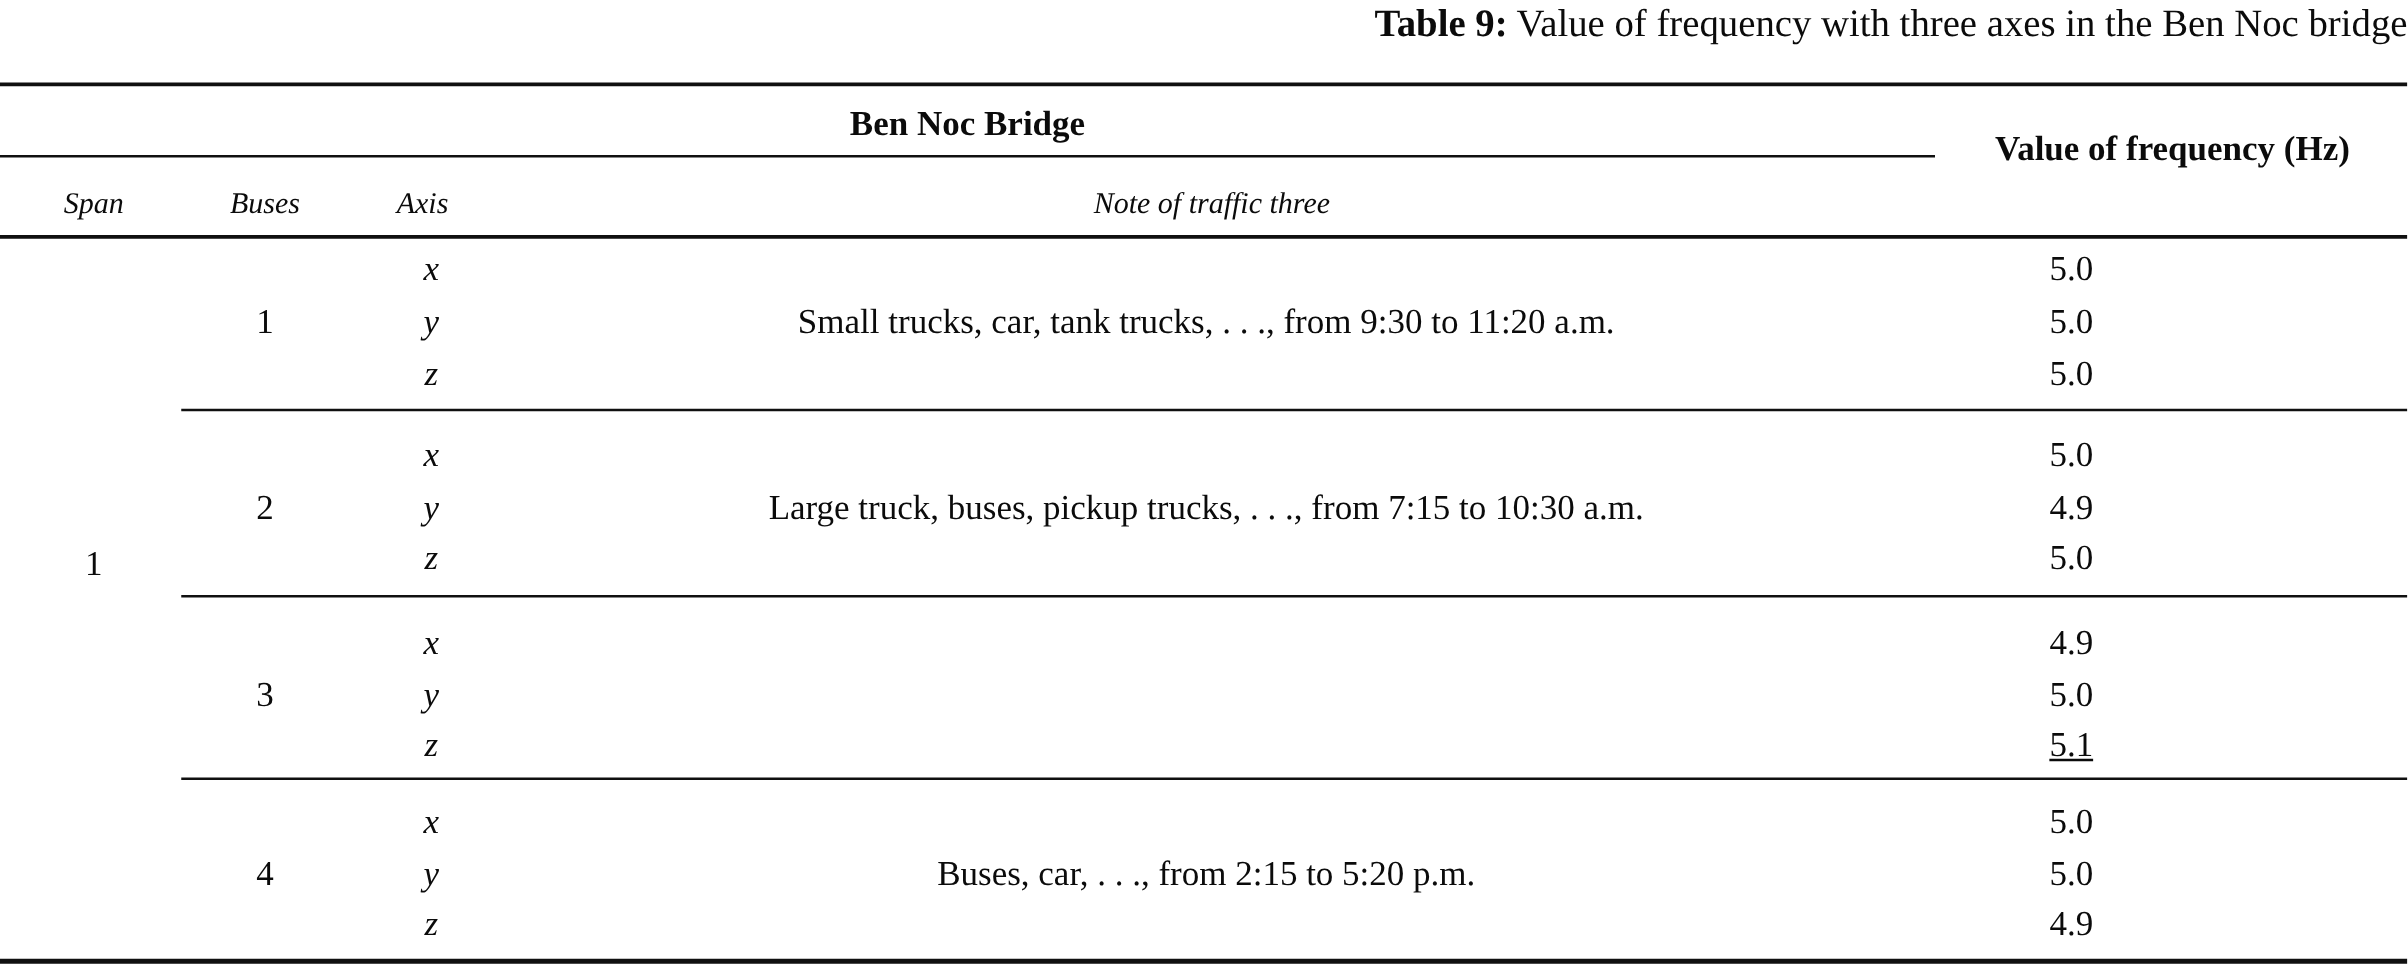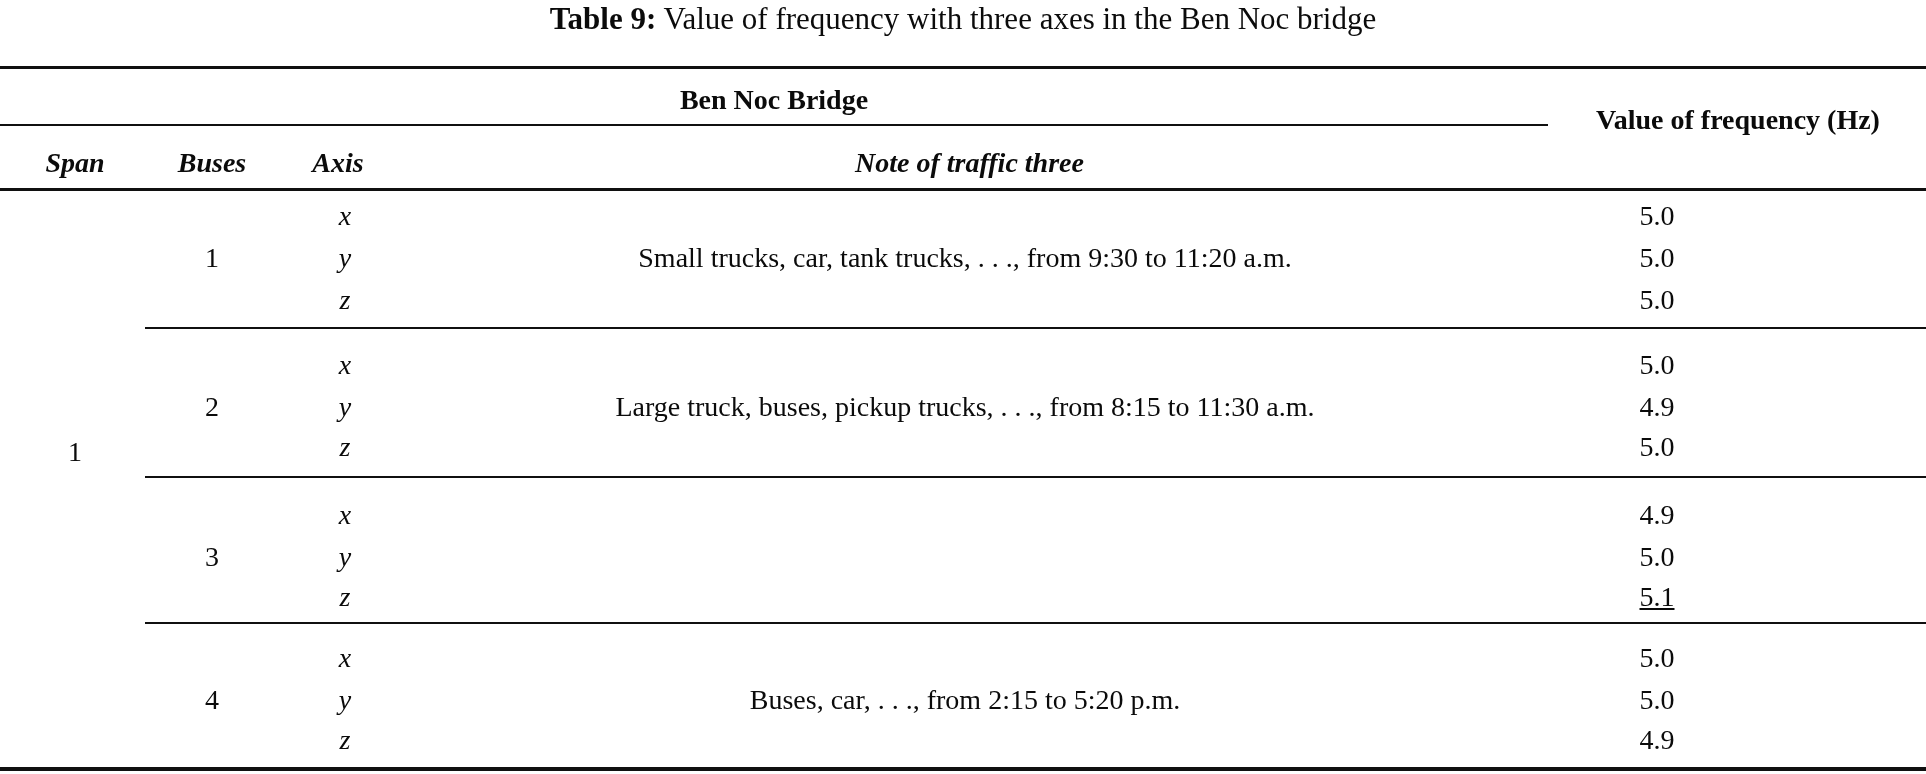--- a/index.html
+++ b/index.html
@@ -9,32 +9,32 @@
     height: 774px;
     background: #ffffff;
     font-family: "Liberation Serif", "DejaVu Serif", serif;
     color: #0b0b0b;
     overflow: hidden;
   }
   .abs { position: absolute; }
   .rule { position: absolute; background: #101010; }
   .title {
     top: 0; left: 0; width: 100%;
-    text-align: center;
+    text-align: right;
     font-size: 31px; line-height: 38px;
     white-space: nowrap;
   }
   .title .bold { font-weight: bold; }
   .hdr {
     font-weight: bold; font-size: 28px; line-height: 32px;
     text-align: center; white-space: nowrap;
   }
   .subhdr {
-    font-weight: bold; font-style: italic;
-    font-size: 28px; line-height: 32px;
+    font-weight: normal; font-style: italic;
+    font-size: 24px; line-height: 32px;
     text-align: center; white-space: nowrap;
   }
   .cell {
     position: absolute;
     font-size: 28px; line-height: 32px;
     text-align: center; white-space: nowrap;
   }
   .axis { font-style: italic; }
 </style>
 </head>
@@ -67,21 +67,21 @@
   <div class="cell" style="top:242px; left:157px; width:110px;">1</div>
   <div class="cell" style="top:242px; left:391px; width:1148px;">Small trucks, car, tank trucks, . . ., from 9:30 to 11:20 a.m.</div>
   <div class="cell axis" style="top:200px; left:290px; width:110px;">x</div>
   <div class="cell axis" style="top:242px; left:290px; width:110px;">y</div>
   <div class="cell axis" style="top:284px; left:290px; width:110px;">z</div>
   <div class="cell" style="top:200px; left:1582px; width:150px;">5.0</div>
   <div class="cell" style="top:242px; left:1582px; width:150px;">5.0</div>
   <div class="cell" style="top:284px; left:1582px; width:150px;">5.0</div>
 
   <div class="cell" style="top:391px; left:157px; width:110px;">2</div>
-  <div class="cell" style="top:391px; left:391px; width:1148px;">Large truck, buses, pickup trucks, . . ., from 8:15 to 11:30 a.m.</div>
+  <div class="cell" style="top:391px; left:391px; width:1148px;">Large truck, buses, pickup trucks, . . ., from 7:15 to 10:30 a.m.</div>
   <div class="cell axis" style="top:349px; left:290px; width:110px;">x</div>
   <div class="cell axis" style="top:391px; left:290px; width:110px;">y</div>
   <div class="cell axis" style="top:431px; left:290px; width:110px;">z</div>
   <div class="cell" style="top:349px; left:1582px; width:150px;">5.0</div>
   <div class="cell" style="top:391px; left:1582px; width:150px;">4.9</div>
   <div class="cell" style="top:431px; left:1582px; width:150px;">5.0</div>
 
   <div class="cell" style="top:541px; left:157px; width:110px;">3</div>
   <div class="cell axis" style="top:499px; left:290px; width:110px;">x</div>
   <div class="cell axis" style="top:541px; left:290px; width:110px;">y</div>

